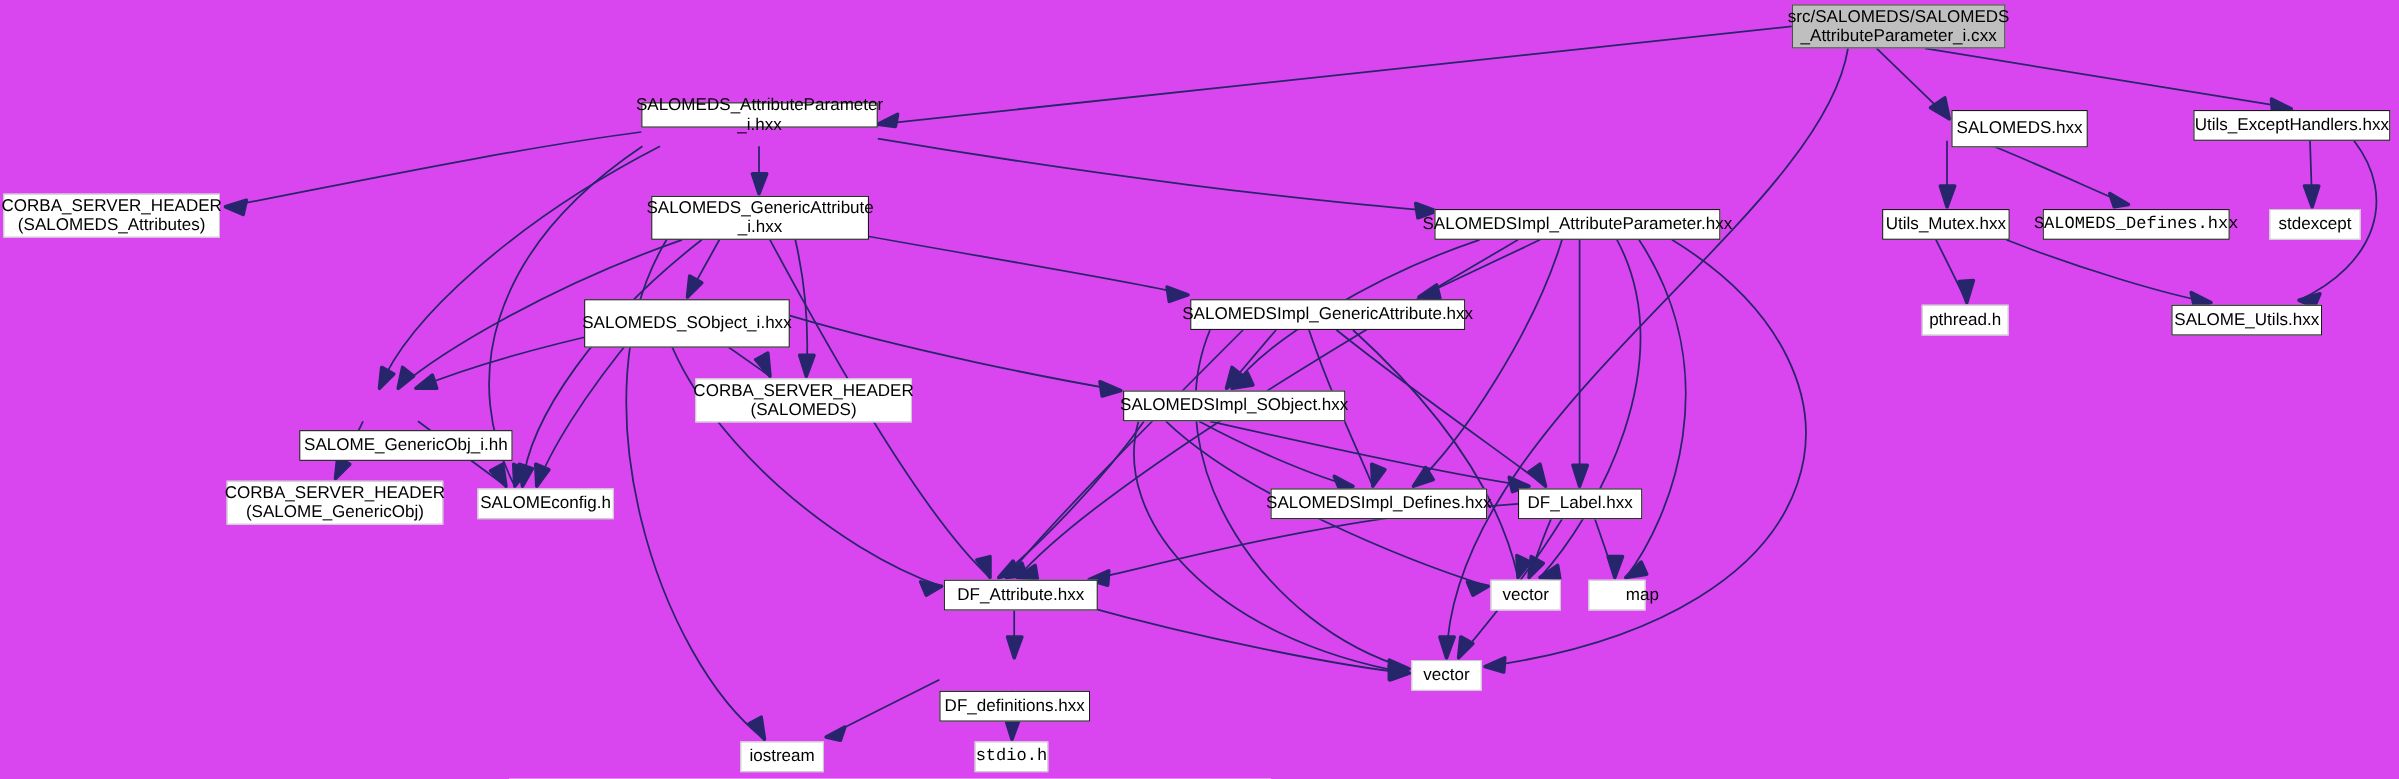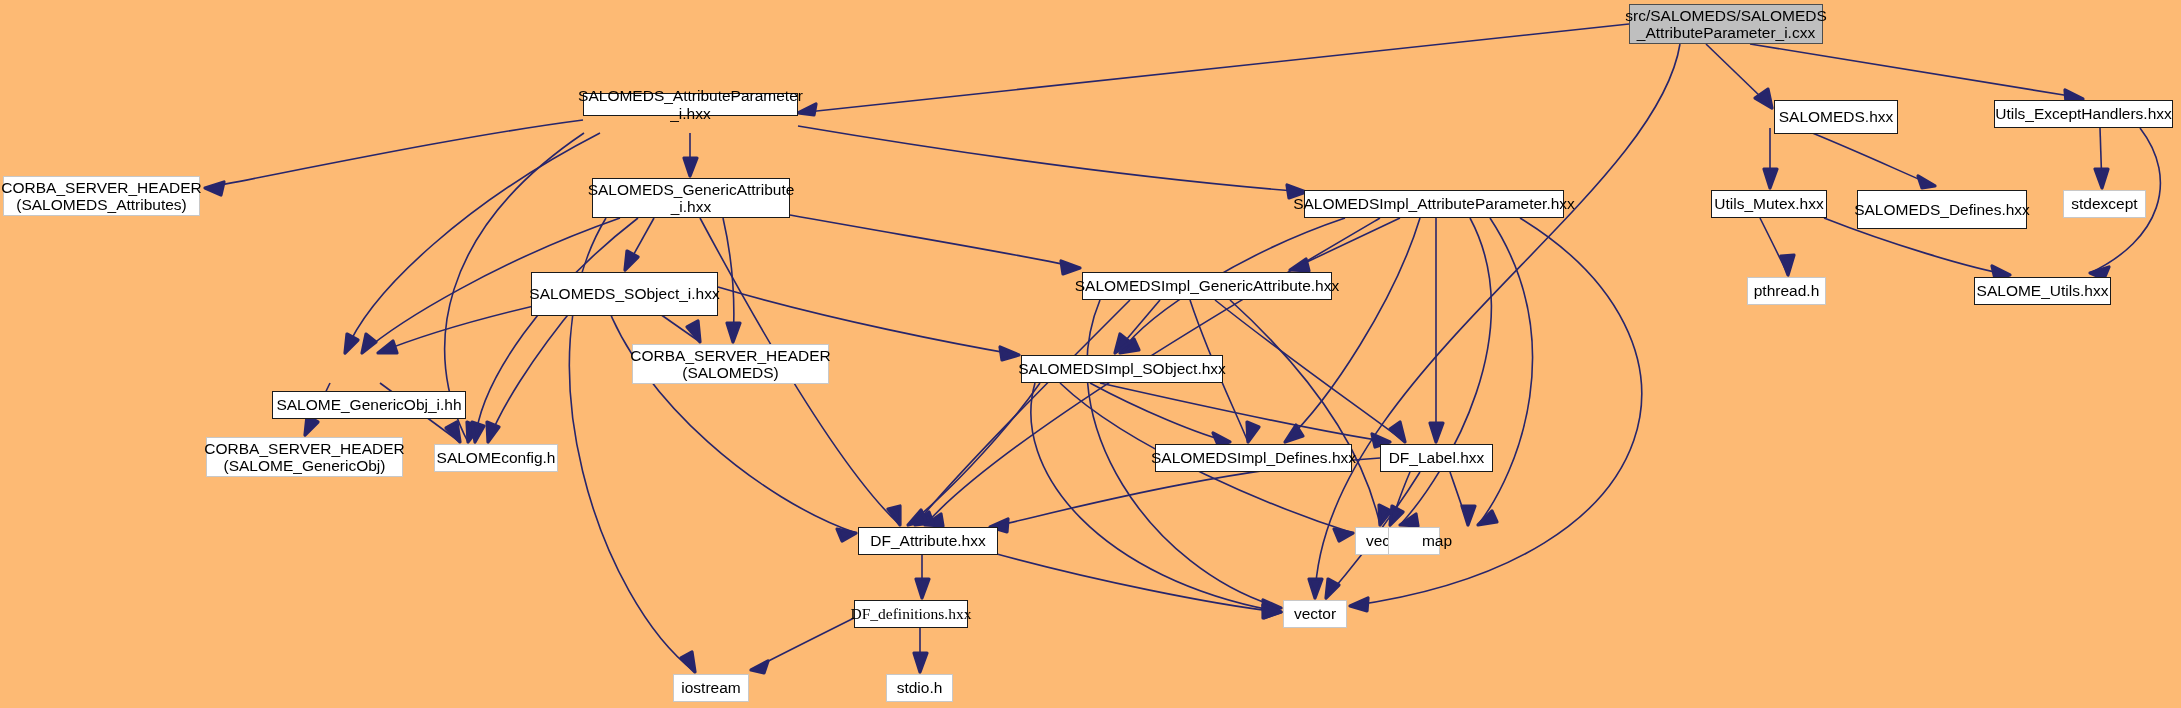--- a/index.html
+++ b/index.html
@@ -1,21 +1,21 @@
 <!DOCTYPE html>
 <html><head>
 <meta charset="utf-8">
 <title>Include dependency graph</title>
 <style>
   html,body{margin:0;padding:0;background:#ffffff;}
   #canvas{
     position:relative;
     width:2181px;
     height:708px;
-    background:#fdba74;
+    background:#d946ef;
     font-family:"Liberation Sans", sans-serif;
     overflow:hidden;
   }
   svg#edges{
     position:absolute;
     left:0; top:0;
     width:2181px;
     height:708px;
     pointer-events:none;
   }
@@ -162,36 +162,36 @@
       <div class="node strong" style="left: 583px; top: 93px; width: 215px; height: 23px;"><span>SALOMEDS_AttributeParameter
 _i.hxx</span></div>
       <div class="node strong" style="left: 1774px; top: 100px; width: 124px; height: 34px;"><span>SALOMEDS.hxx</span></div>
       <div class="node strong" style="left: 1994px; top: 100px; width: 179px; height: 28px;"><span>Utils_ExceptHandlers.hxx</span></div>
       <div class="node weak" style="left: 3px; top: 176px; width: 197px; height: 40px;"><span>CORBA_SERVER_HEADER
 (SALOMEDS_Attributes)</span></div>
       <div class="node strong" style="left: 592px; top: 178px; width: 198px; height: 40px;"><span>SALOMEDS_GenericAttribute
 _i.hxx</span></div>
       <div class="node strong" style="left: 1304px; top: 190px; width: 260px; height: 28px;"><span>SALOMEDSImpl_AttributeParameter.hxx</span></div>
       <div class="node strong" style="left: 1711px; top: 190px; width: 116px; height: 28px;"><span>Utils_Mutex.hxx</span></div>
-      <div class="node strong" style="left: 1857px; top: 190px; width: 170px; height: 39px;"><span>SALOMEDS_Defines.hxx</span></div>
+      <div class="node strong" style="left: 1857px; top: 190px; width: 170px; height: 28px; font-family: Liberation Mono, monospace;"><span>SALOMEDS_Defines.hxx</span></div>
       <div class="node weak" style="left: 2063px; top: 190px; width: 83px; height: 28px;"><span>stdexcept</span></div>
       <div class="node strong" style="left: 531px; top: 272px; width: 187px; height: 44px;"><span>SALOMEDS_SObject_i.hxx</span></div>
       <div class="node strong" style="left: 1082px; top: 272px; width: 250px; height: 28px;"><span>SALOMEDSImpl_GenericAttribute.hxx</span></div>
       <div class="node weak" style="left: 1747px; top: 277px; width: 79px; height: 28px;"><span>pthread.h</span></div>
       <div class="node strong" style="left: 1974px; top: 277px; width: 137px; height: 28px;"><span>SALOME_Utils.hxx</span></div>
       <div class="node strong" style="left: 272px; top: 355px; width: 194px; height: 28px; margin-top: 36px;"><span>SALOME_GenericObj_i.hh</span></div>
       <div class="node weak" style="left: 632px; top: 344px; width: 197px; height: 40px;"><span>CORBA_SERVER_HEADER
 (SALOMEDS)</span></div>
       <div class="node strong" style="left: 1021px; top: 355px; width: 202px; height: 28px;"><span>SALOMEDSImpl_SObject.hxx</span></div>
       <div class="node weak" style="left: 206px; top: 437px; width: 197px; height: 40px;"><span>CORBA_SERVER_HEADER
 (SALOME_GenericObj)</span></div>
       <div class="node weak" style="left: 434px; top: 444px; width: 124px; height: 28px;"><span>SALOMEconfig.h</span></div>
       <div class="node strong" style="left: 1155px; top: 444px; width: 197px; height: 28px;"><span>SALOMEDSImpl_Defines.hxx</span></div>
       <div class="node strong" style="left: 1380px; top: 444px; width: 113px; height: 28px;"><span>DF_Label.hxx</span></div>
       <div class="node strong" style="left: 858px; top: 527px; width: 140px; height: 28px;"><span>DF_Attribute.hxx</span></div>
       <div class="node weak" style="left: 1355px; top: 527px; width: 64px; height: 28px;"><span>vector</span></div>
-      <div class="node weak" style="left: 1388px; top: 527px; width: 52px; height: 28px; padding-left: 46px;"><span>map</span></div>
+      <div class="node weak" style="left: 1444px; top: 527px; width: 52px; height: 28px; padding-left: 46px;"><span>map</span></div>
       <div class="node weak" style="left: 1283px; top: 600px; width: 64px; height: 28px;"><span>vector</span></div>
-      <div class="node strong" style="left: 854px; top: 600px; width: 114px; height: 28px; font-family: Liberation Serif, serif;"><span>DF_definitions.hxx</span></div>
+      <div class="node strong" style="left: 854px; top: 628px; width: 137px; height: 28px;"><span>DF_definitions.hxx</span></div>
       <div class="node weak" style="left: 673px; top: 674px; width: 76px; height: 28px;"><span>iostream</span></div>
-      <div class="node weak" style="left: 886px; top: 674px; width: 67px; height: 28px;"><span>stdio.h</span></div>
+      <div class="node weak" style="left: 886px; top: 674px; width: 67px; height: 28px; font-family: Liberation Mono, monospace;"><span>stdio.h</span></div>
     </div>
 </div>
 
 </body></html>

